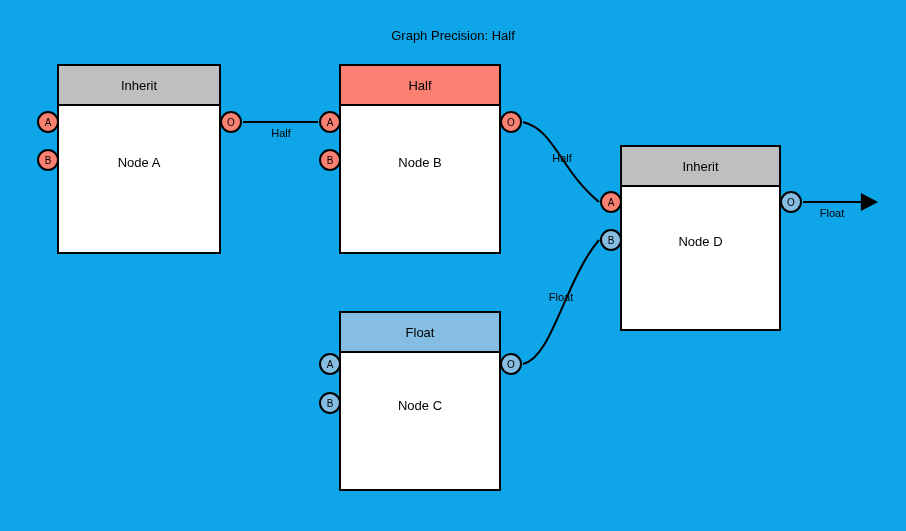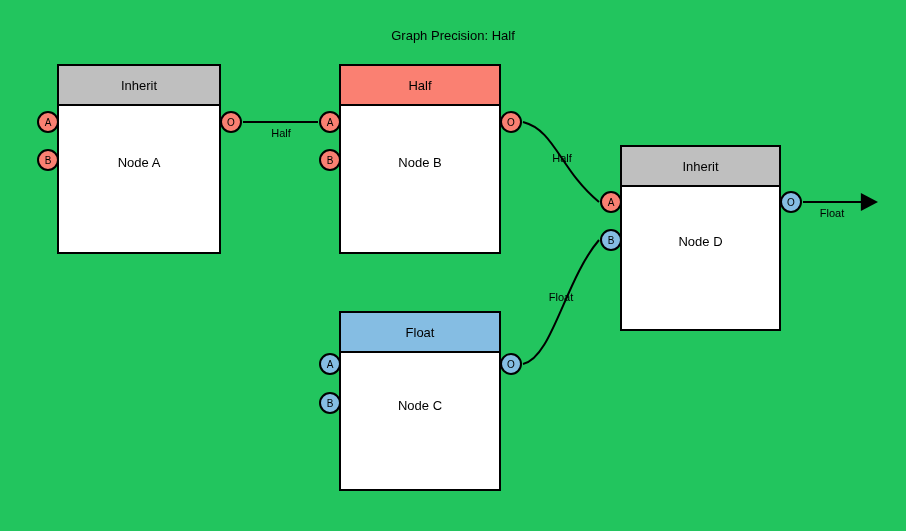--- a/index.html
+++ b/index.html
@@ -4,21 +4,21 @@
 <style>
   html, body {
     margin: 0;
     padding: 0;
     background: #ffffff;
   }
   #canvas {
     position: relative;
     width: 906px;
     height: 531px;
-    background: #22c55e;
+    background: #0ea5e9;
     font-family: "Liberation Sans", sans-serif;
     overflow: hidden;
   }
   #graph-svg {
     position: absolute;
     left: 0;
     top: 0;
     width: 906px;
     height: 531px;
   }

